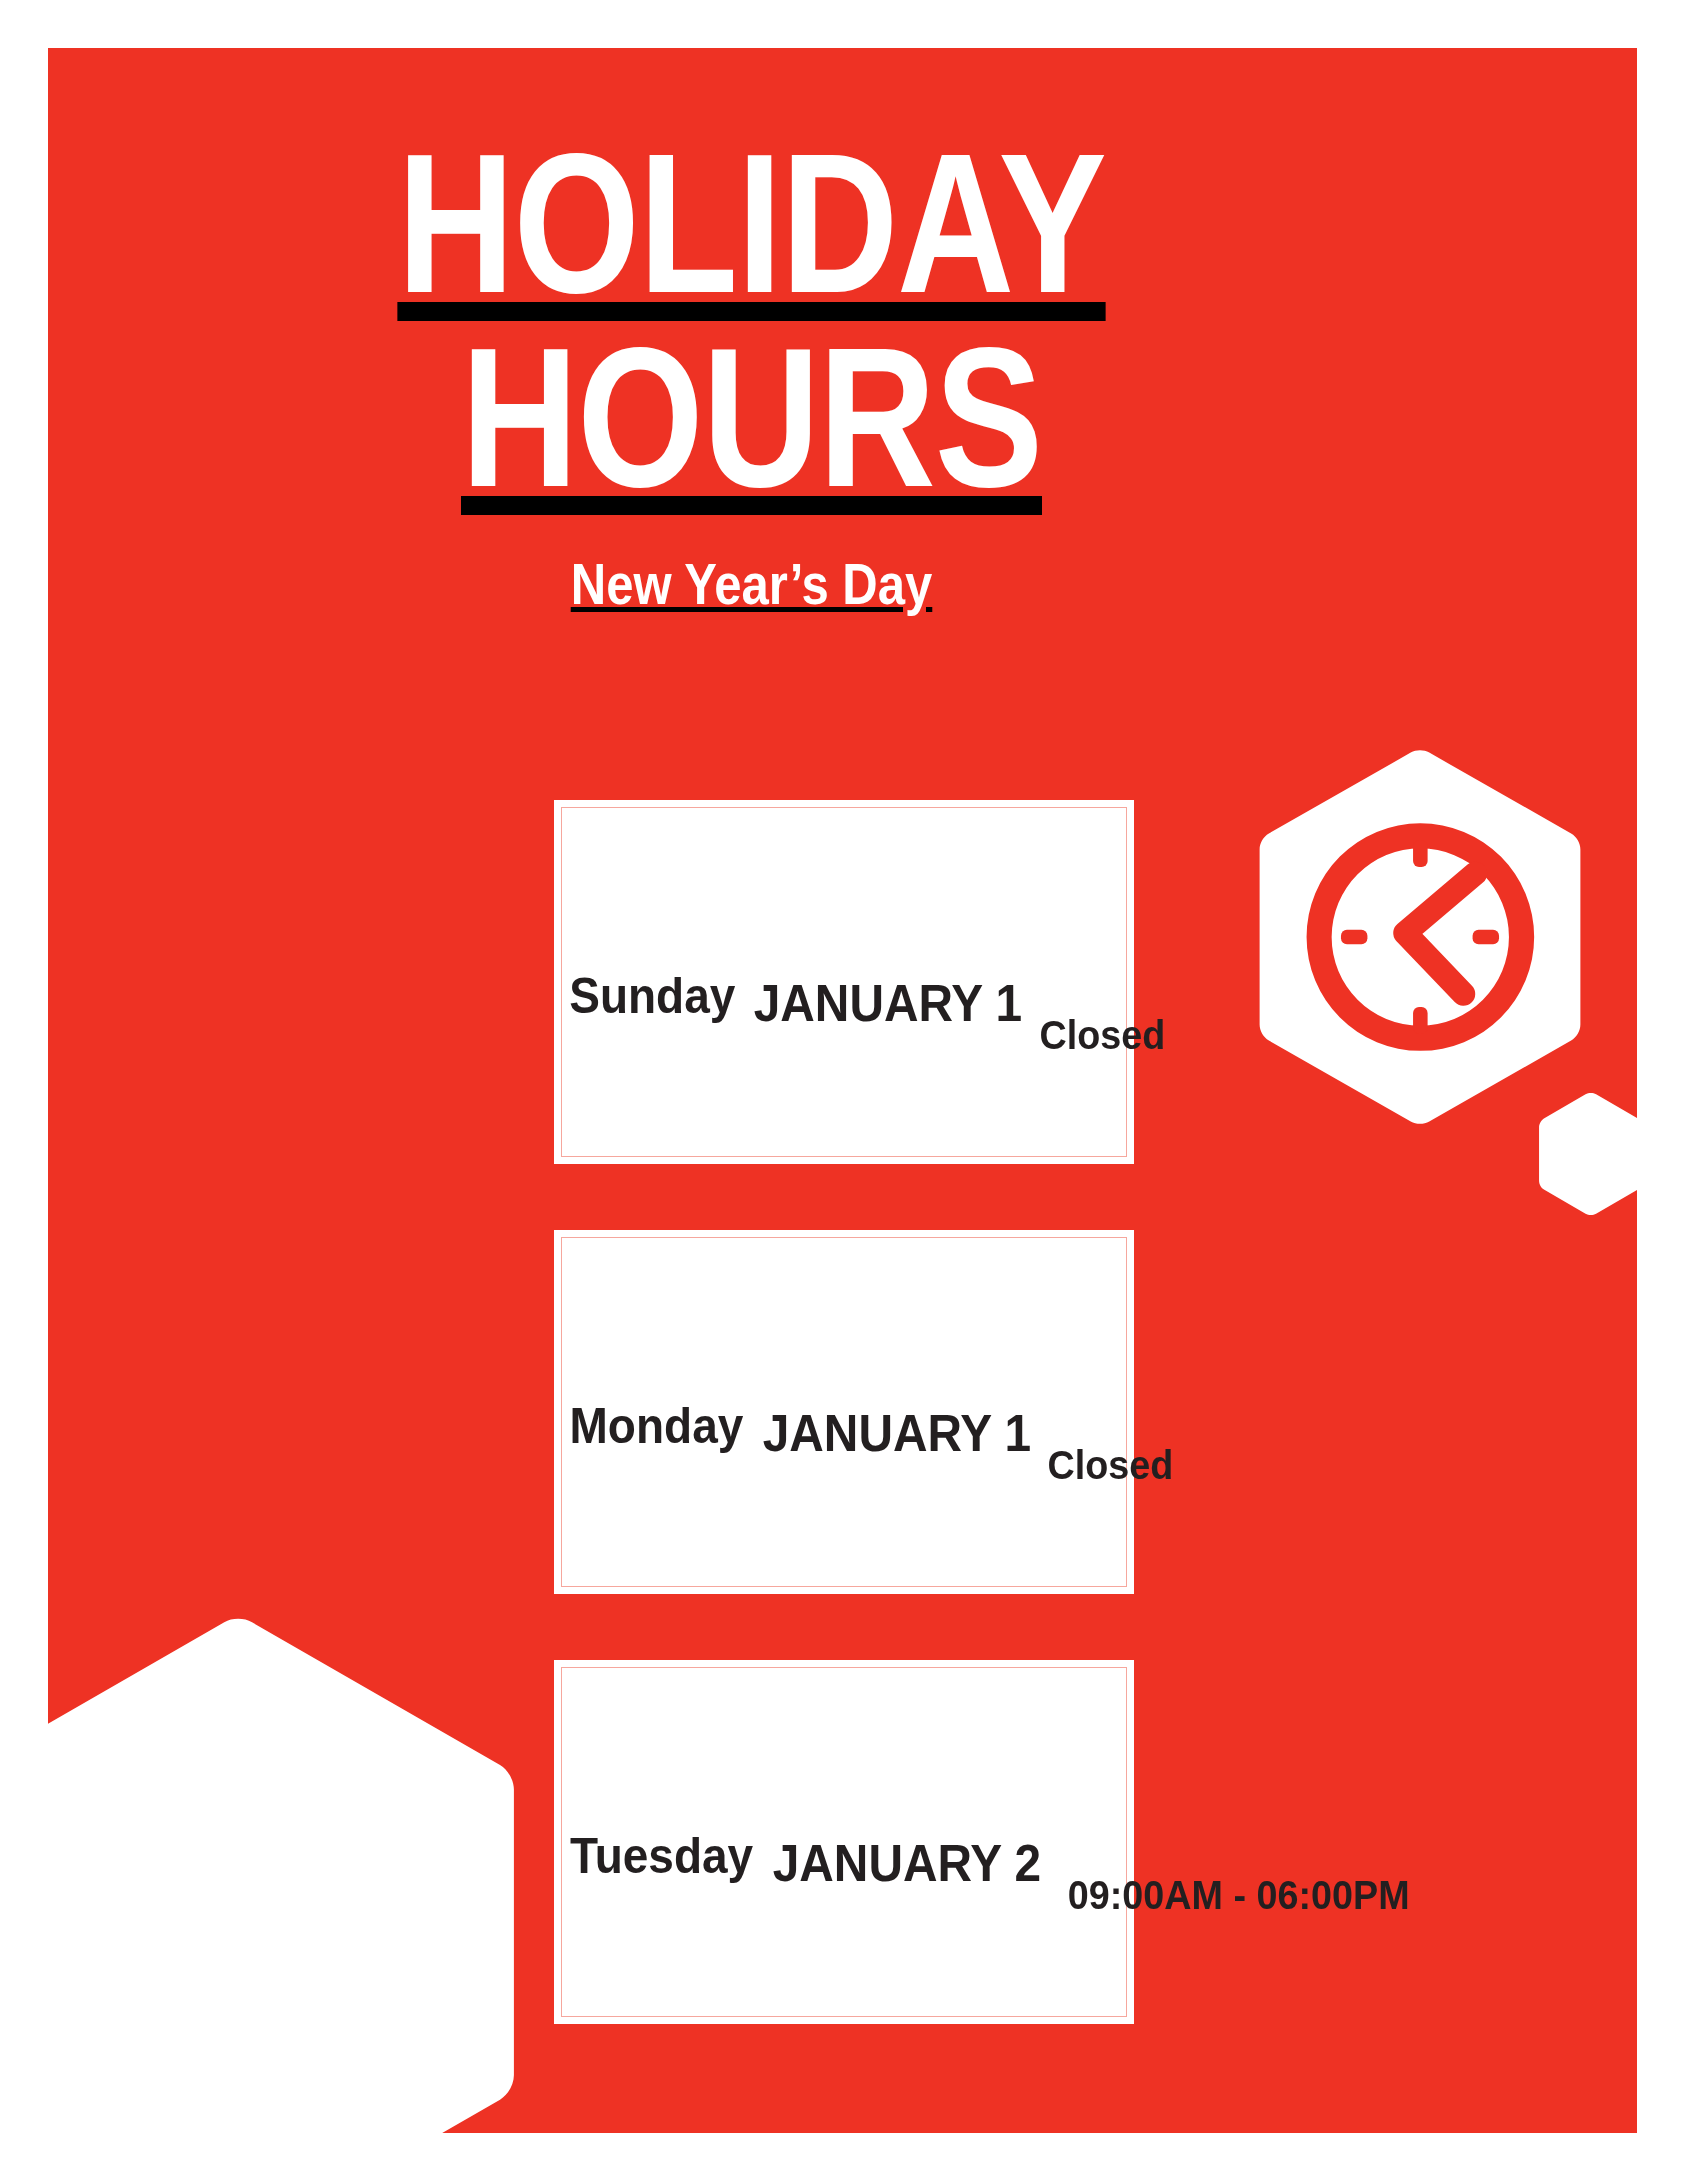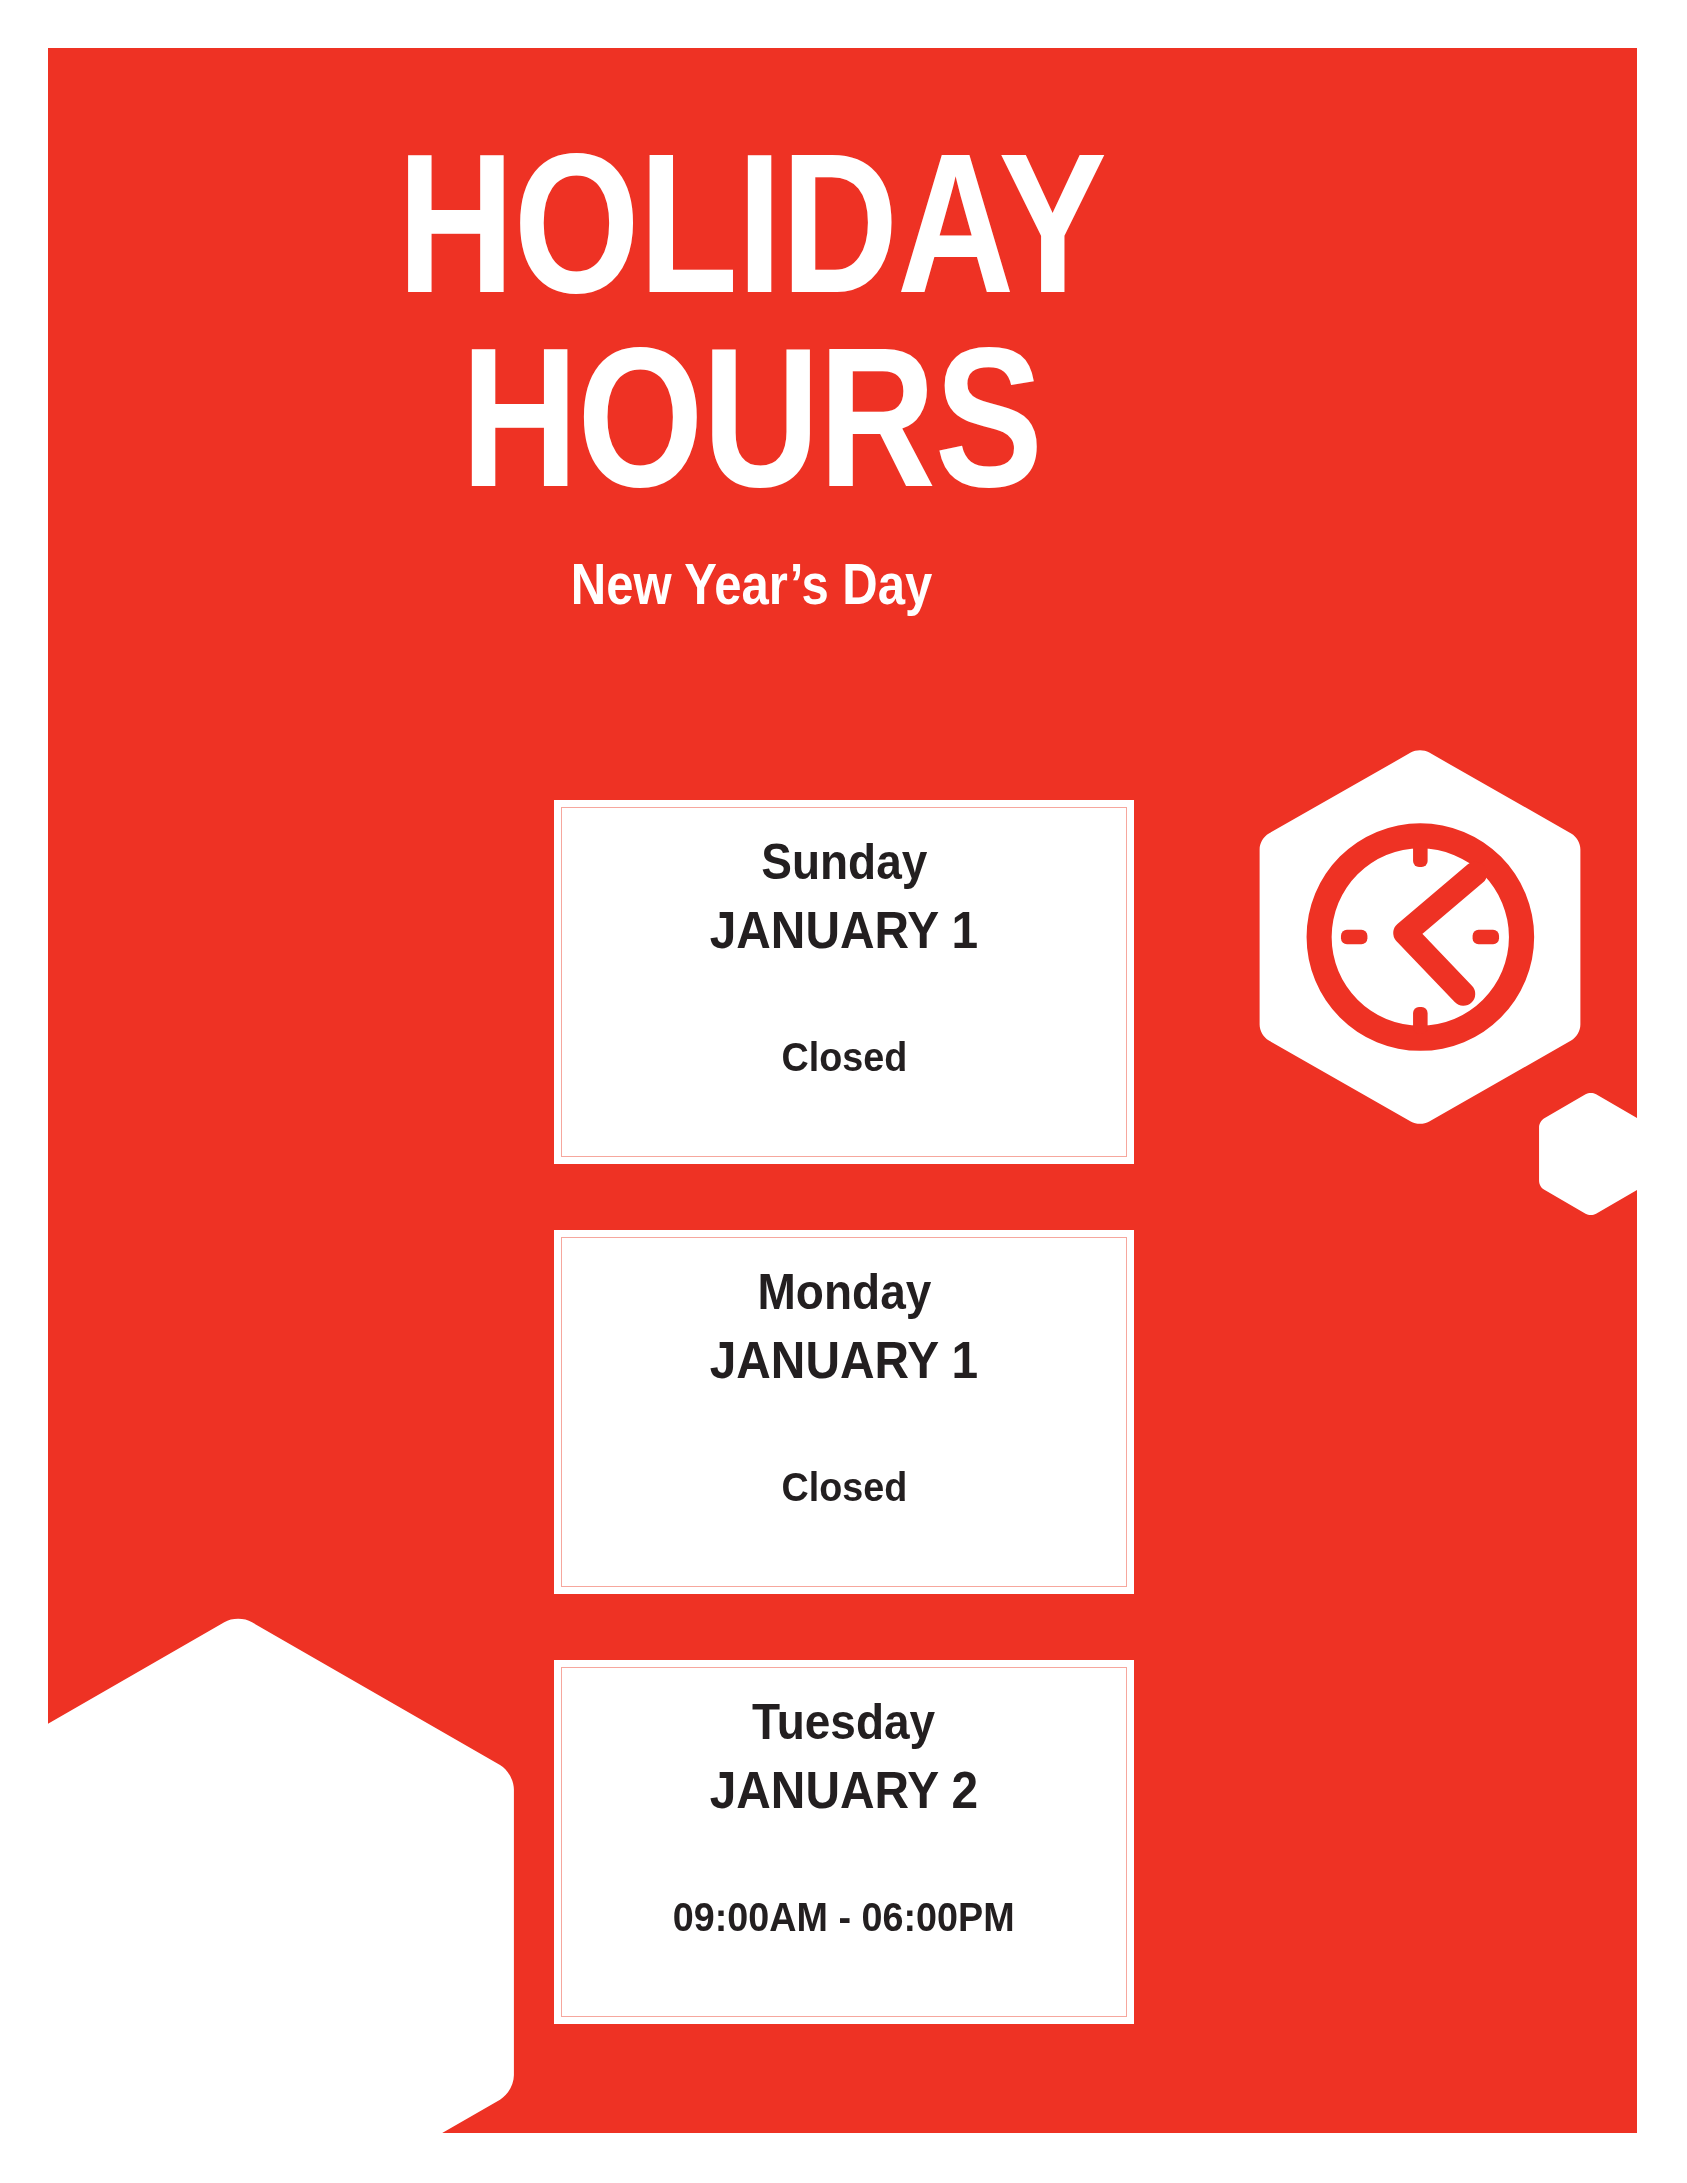--- a/index.html
+++ b/index.html
@@ -34,20 +34,21 @@
     overflow: hidden;
   }
 
   
   #headline-block {
     position: absolute;
     left: 0;
     top: 79px;
     width: 1407px;
     text-align: center;
+    text-decoration: underline;
   }
   .headline-line {
     display: block;
     color: #ffffff;
     font-family: "Liberation Sans Narrow", "Liberation Sans", sans-serif;
     font-weight: 700;
     font-size: 198px;
     line-height: 0.98;
     letter-spacing: -1.3px;
     transform: scaleX(0.82);
@@ -84,21 +85,21 @@
     margin-bottom: 66px;
     padding: 6.6px;
   }
   .hours-card:last-child { margin-bottom: 16px; }
   .card-inner {
     box-sizing: border-box;
     width: 100%;
     height: 100%;
     border: 1.3px solid #f6a79d;
     display: flex;
-    flex-direction: column;
+    flex-direction: row;
     align-items: center;
     justify-content: flex-start;
     padding-top: 28px;
   }
   .card-day {
     color: #231f20;
     font-family: "Liberation Sans Narrow", "Liberation Sans", sans-serif;
     font-weight: 700;
     font-size: 50px;
     line-height: 1.05;

